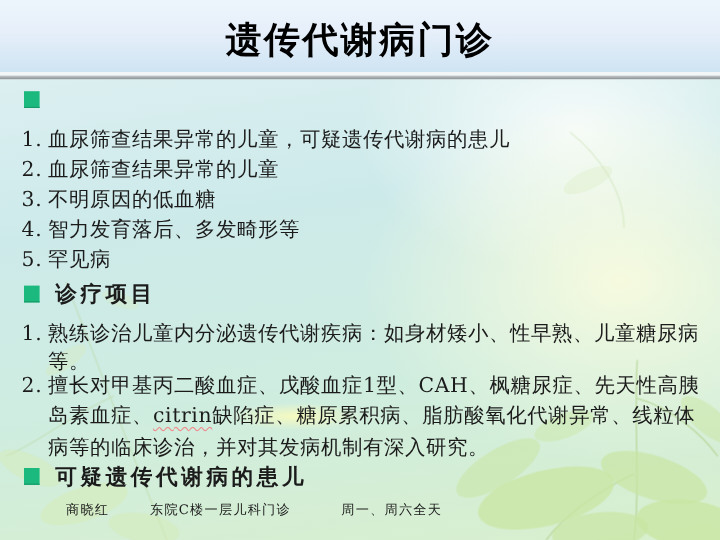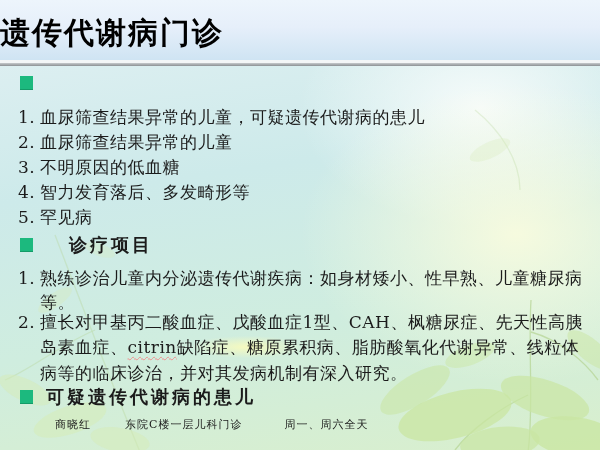--- a/index.html
+++ b/index.html
@@ -15,21 +15,21 @@
       radial-gradient(ellipse 75px 15px at 247px 347px, rgba(249,251,189,0.95), rgba(249,251,189,0) 75%),
       radial-gradient(ellipse 300px 210px at 86% 52%, rgba(253,253,222,0.85), rgba(253,253,222,0) 72%),
       radial-gradient(ellipse 260px 170px at 80% 24%, rgba(250,253,252,0.9), rgba(250,253,252,0) 70%),
       linear-gradient(172deg,#e3f1f4 0%,#cdeaea 38%,#cfeddf 68%,#d9efcd 100%);
   }
   .leaves{position:absolute;inset:0;pointer-events:none;}
   
   .titlebar{
     position:absolute;top:0;left:0;width:600px;height:60px;
     background:linear-gradient(180deg,#edf5fc 0%,#e6effa 45%,#cfe4f3 100%);
-    display:flex;align-items:center;
+    display:flex;align-items:center;justify-content:center;
   }
   .title{
     font-family:"DejaVu Sans","Liberation Sans",sans-serif;
     font-weight:bold;font-size:30px;letter-spacing:2px;color:#000;
     padding-top:6px;
   }
   .rule-light{position:absolute;top:60px;left:0;width:600px;height:3px;background:#f3f6f7;}
   .rule-dark{position:absolute;top:63px;left:0;width:600px;height:3px;
     background:linear-gradient(180deg,#c6cacc 0%,#8b9094 100%);}
   
@@ -50,21 +50,21 @@
   .spellcheck{
     text-decoration:underline wavy #ef8e8e;
     text-decoration-thickness:1px;text-underline-offset:3px;text-decoration-skip-ink:none;
   }
   .footer-line{
     position:absolute;left:55px;top:417px;font-size:11px;letter-spacing:1px;
     display:flex;white-space:nowrap;
   }
   .footer-line .doctor{margin-right:34px;}
   .footer-line .location{margin-right:42px;}
-  .h1{top:76px;} .h2{top:233px;gap:23px;} .h3{top:385px;}
+  .h1{top:76px;} .h2{top:233px;} .h3{top:385px;}
   .list1{top:105px;} .list2a{top:266px;} .list2b{top:310px;}
 </style>
 </head>
 <body>
 
 <div class="slide">
 
   <div class="bg"></div>
 
   <svg class="leaves" width="600" height="450" viewBox="0 0 600 450">

